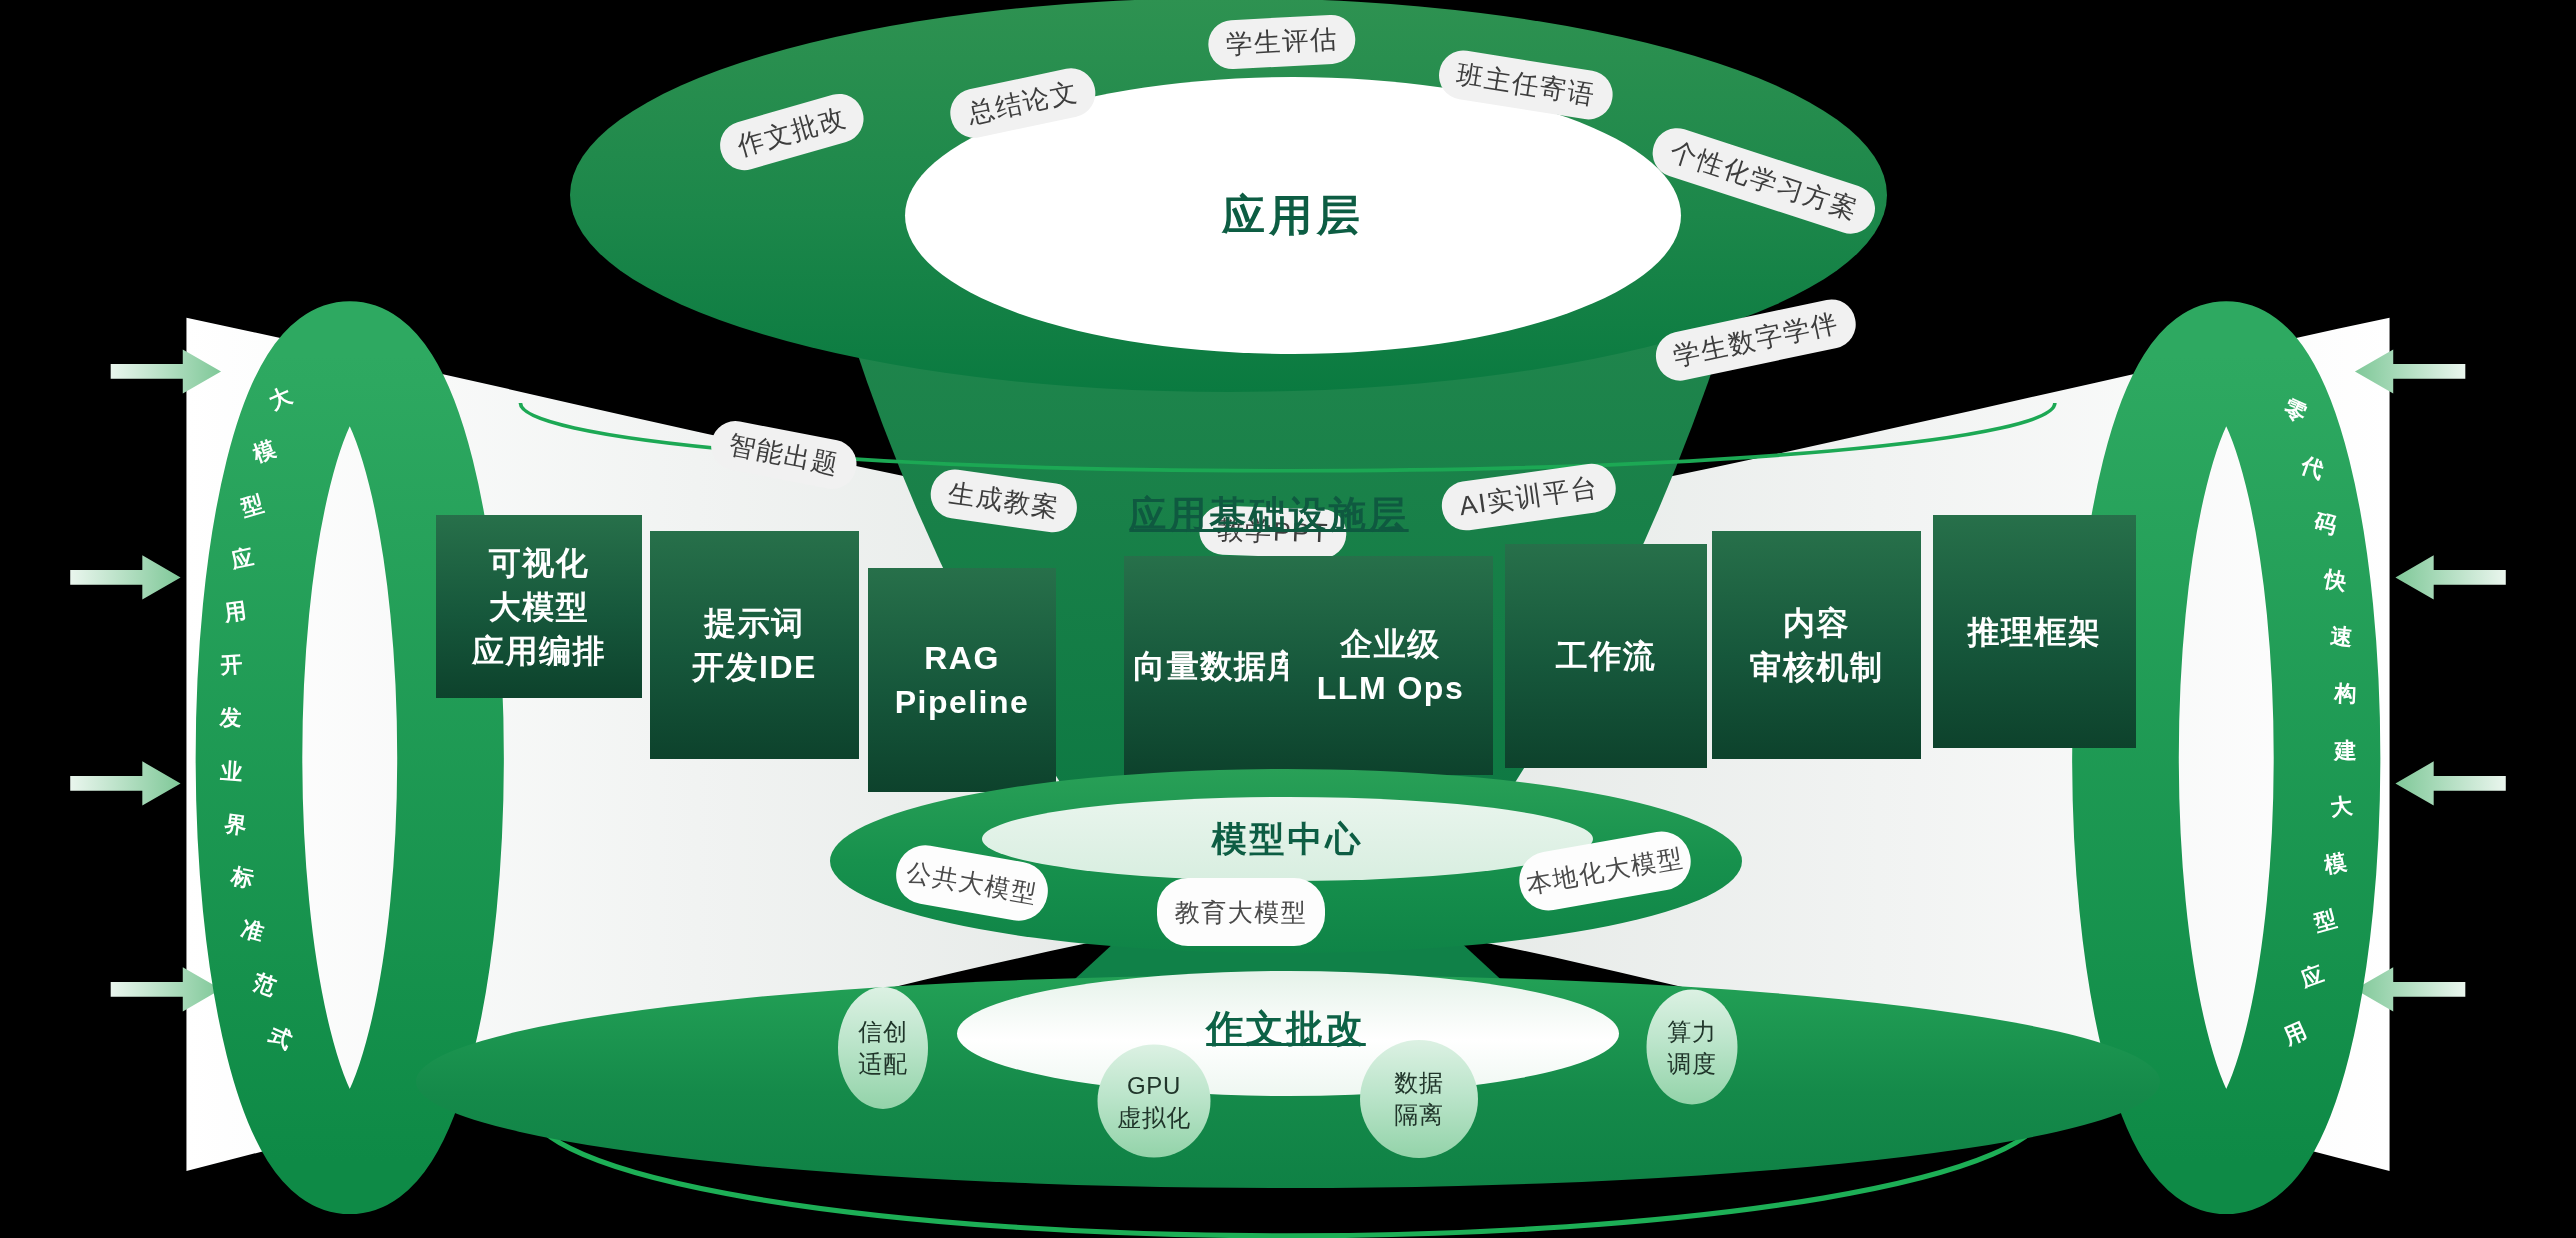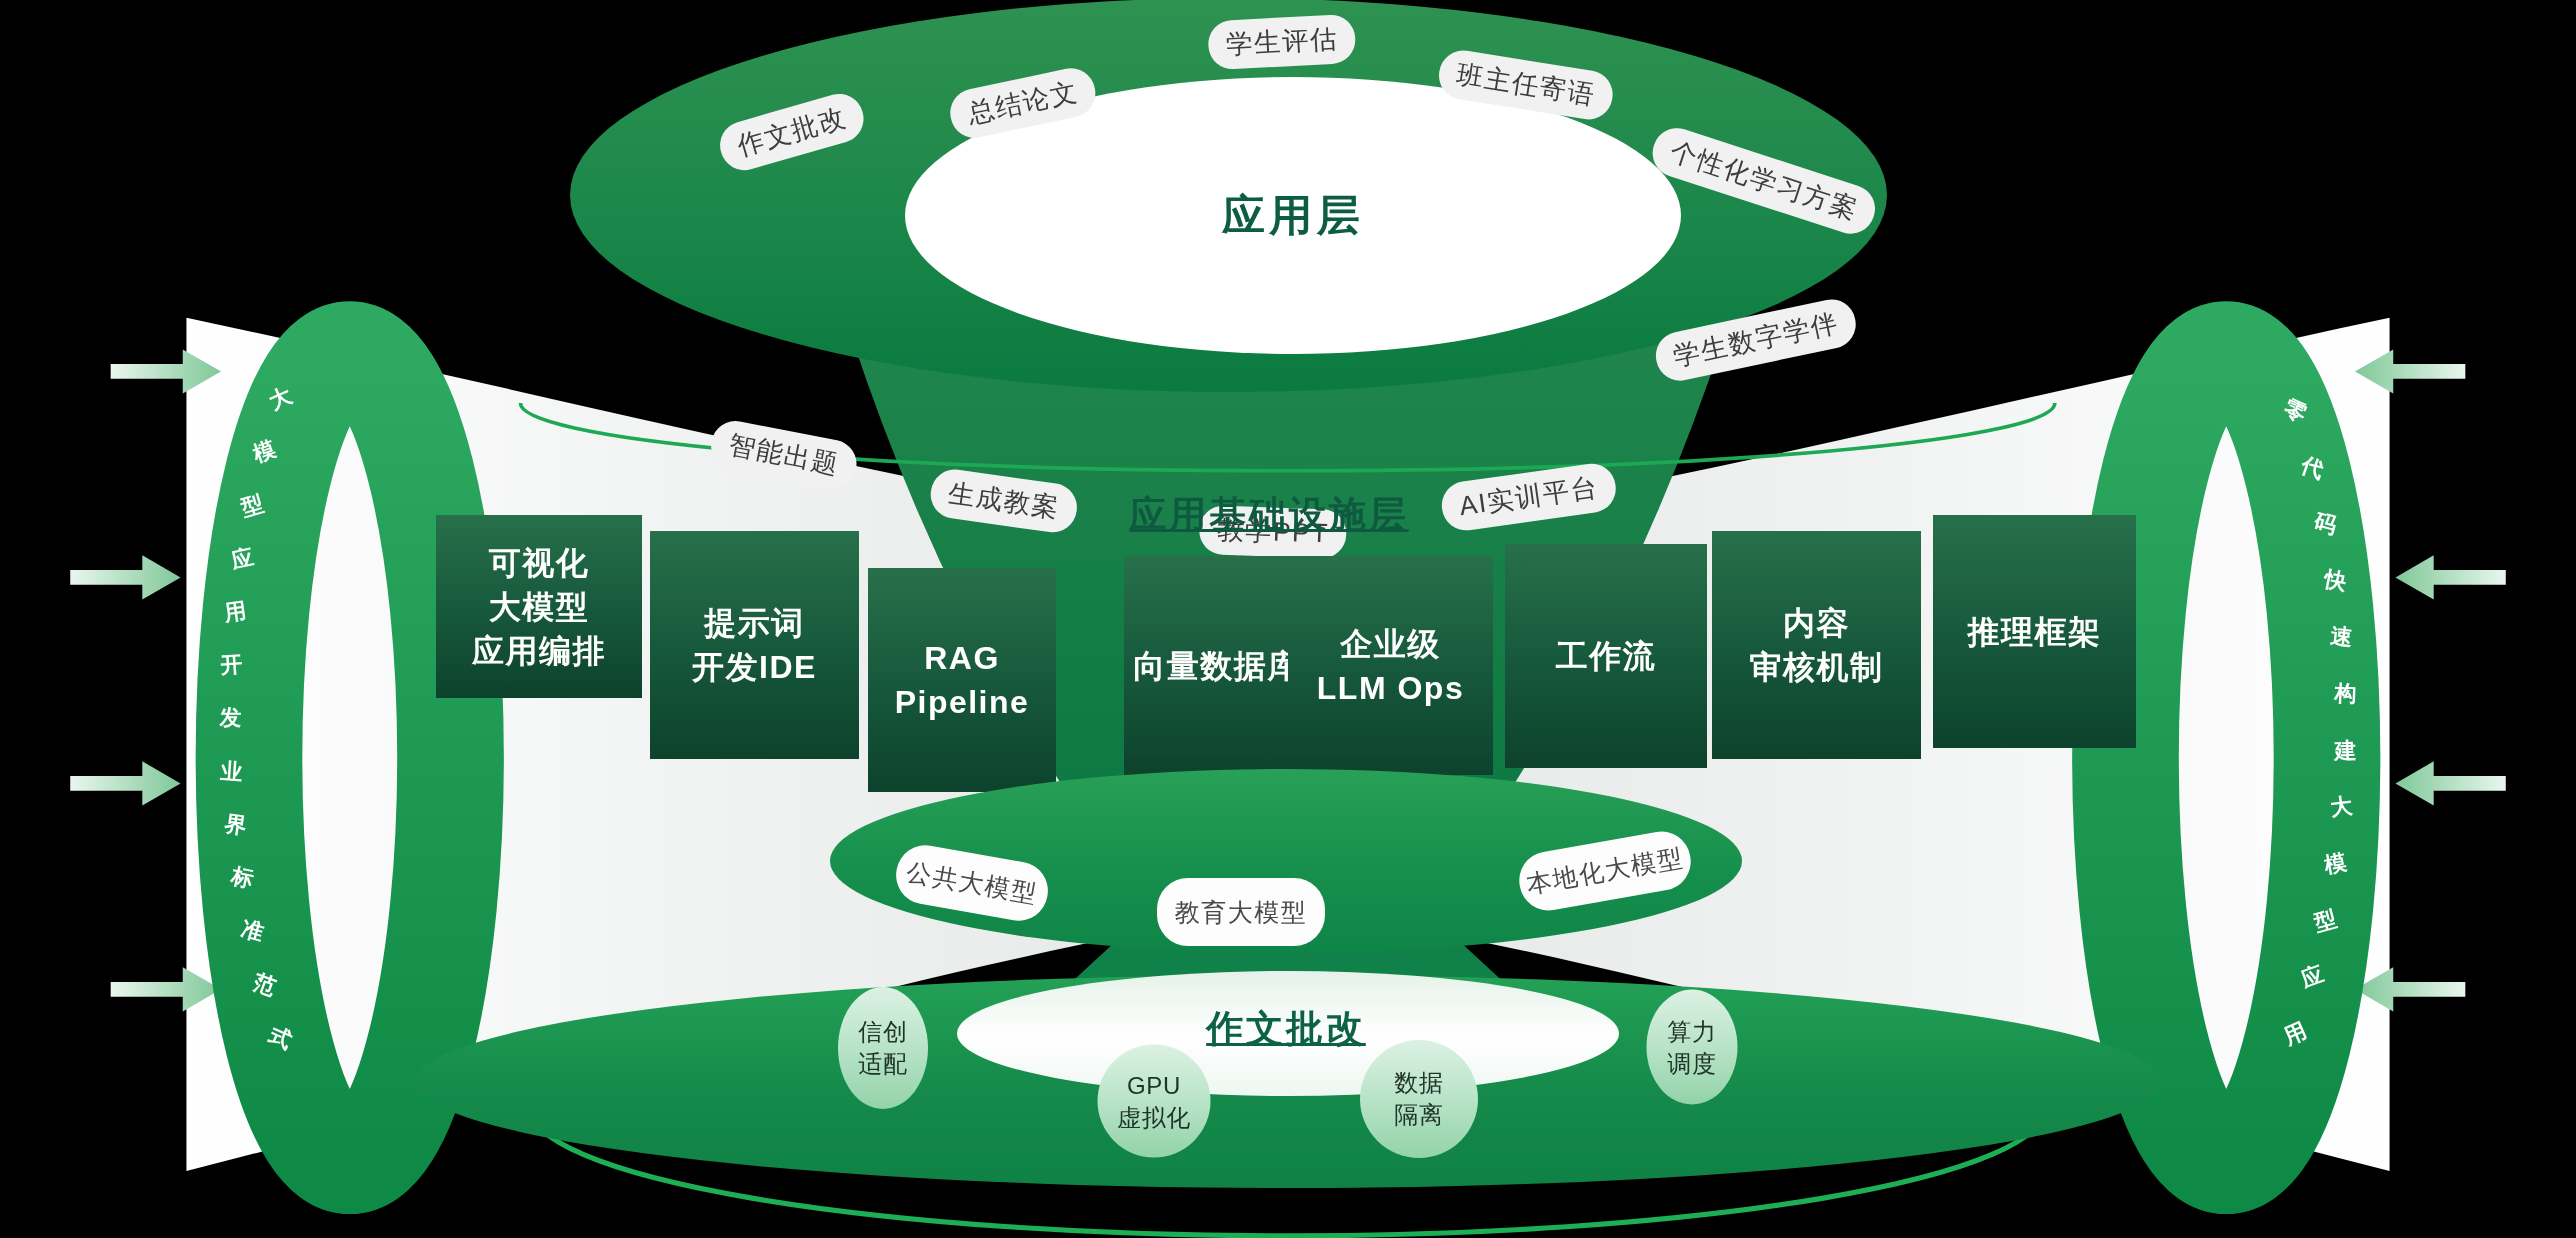--- a/index.html
+++ b/index.html
@@ -150,20 +150,23 @@
       <div class="infra-box" style="left: 1712px; top: 531px; width: 209px; height: 228px;">
         <div class="">内容</div>
         <div class="">审核机制</div>
       </div>
       <div class="infra-box" style="left: 1933px; top: 515px; width: 203px; height: 233px;">
         <div class="">推理框架</div>
       </div>
     </div>
 
   <div class="ellipse model-ellipse"></div>
+  <div class="ellipse model-inner">
+    <span class="layer-title">模型中心</span>
+  </div>
   <div id="model-bubbles">
       <div class="model-bubble" style="left: 972px; top: 883px; width: 153px; height: 59px; border-radius: 29px; transform: translate(-50%, -50%) rotate(10deg);">公共大模型</div>
       <div class="model-bubble" style="left: 1241px; top: 912px; width: 168px; height: 68px; border-radius: 31px; transform: translate(-50%, -50%) rotate(0deg);">教育大模型</div>
       <div class="model-bubble" style="left: 1605px; top: 871px; width: 173px; height: 59px; border-radius: 29px; transform: translate(-50%, -50%) rotate(-10deg);">本地化大模型</div>
     </div>
 
   <div class="ellipse compute-ellipse"></div>
   <div class="ellipse compute-inner"></div>
   <div class="abs compute-title layer-title">作文批改</div>
   <div id="compute-bubbles">

